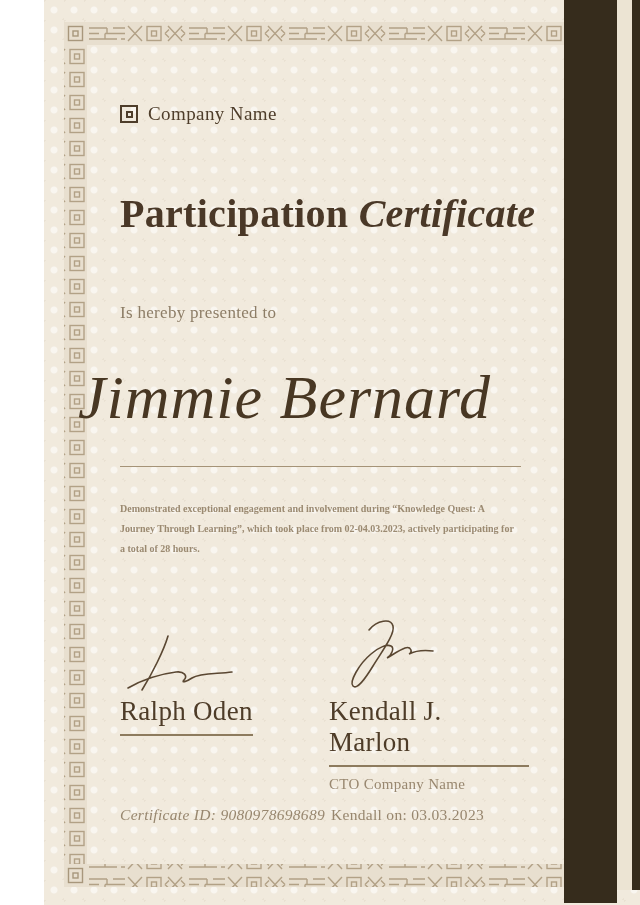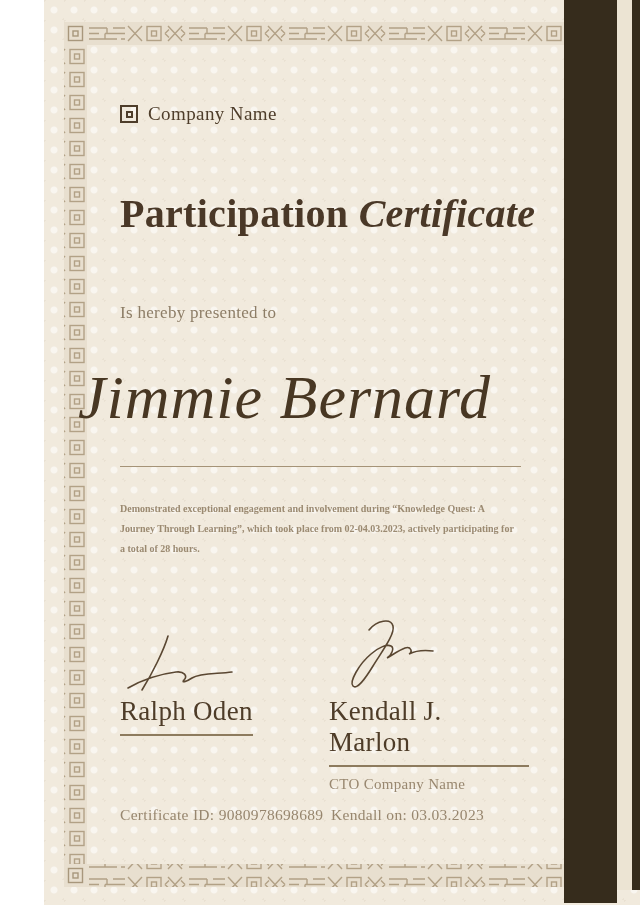--- a/index.html
+++ b/index.html
@@ -62,21 +62,21 @@
   .sig-art { height: 76px; position: relative; }
   .sig-art svg { position: absolute; left: 0; bottom: 0; }
   .sig-name {
     display: inline-block; font-size: 27px; color: #4e3c28;
     padding-bottom: 7px; border-bottom: 2px solid #8d7b5e; letter-spacing: 0.3px;
   }
   .sig-role { margin-top: 9px; font-size: 15px; color: #98876f; letter-spacing: 0.3px; }
 
   .footer { position: absolute; left: 76px; top: 806px; font-size: 15.5px; color: #97866e; letter-spacing: 0.3px; }
   .footer .item { position: absolute; top: 0; white-space: nowrap; }
-  .footer .item.id { left: 0; }
+  .footer .item.id { left: 0; font-style: italic; }
   .footer .item.awarded { left: 211px; }
 </style>
 </head>
 <body>
 
 <div class="page">
 
   <svg class="frame" width="600" height="865" aria-hidden="true">
     <defs>
       <pattern id="ornH" width="100" height="23" patternUnits="userSpaceOnUse">

